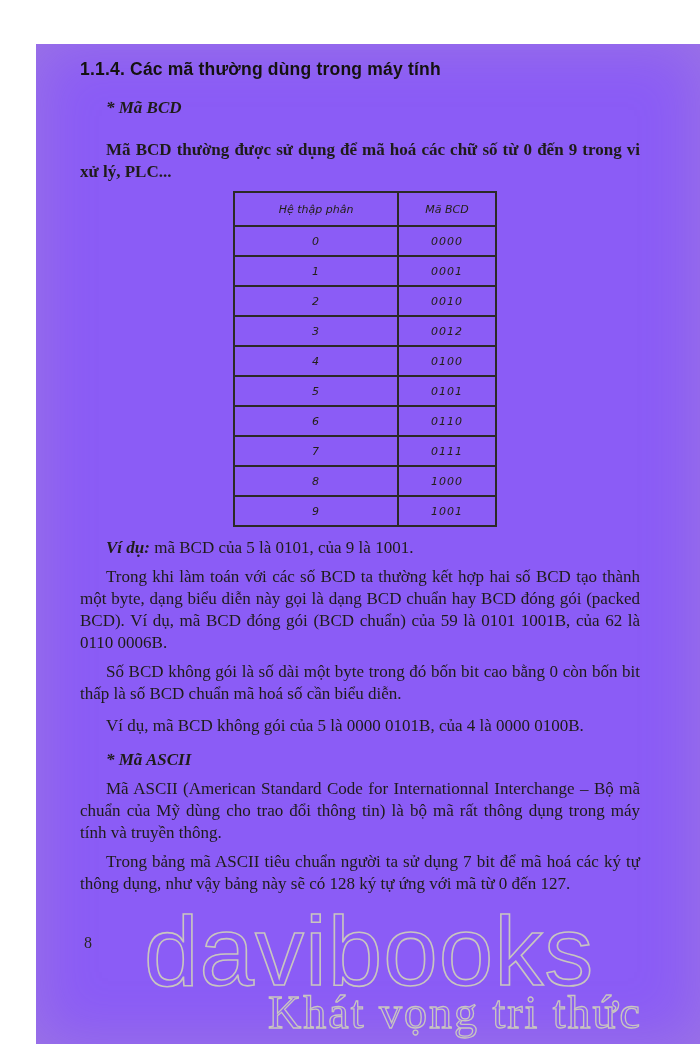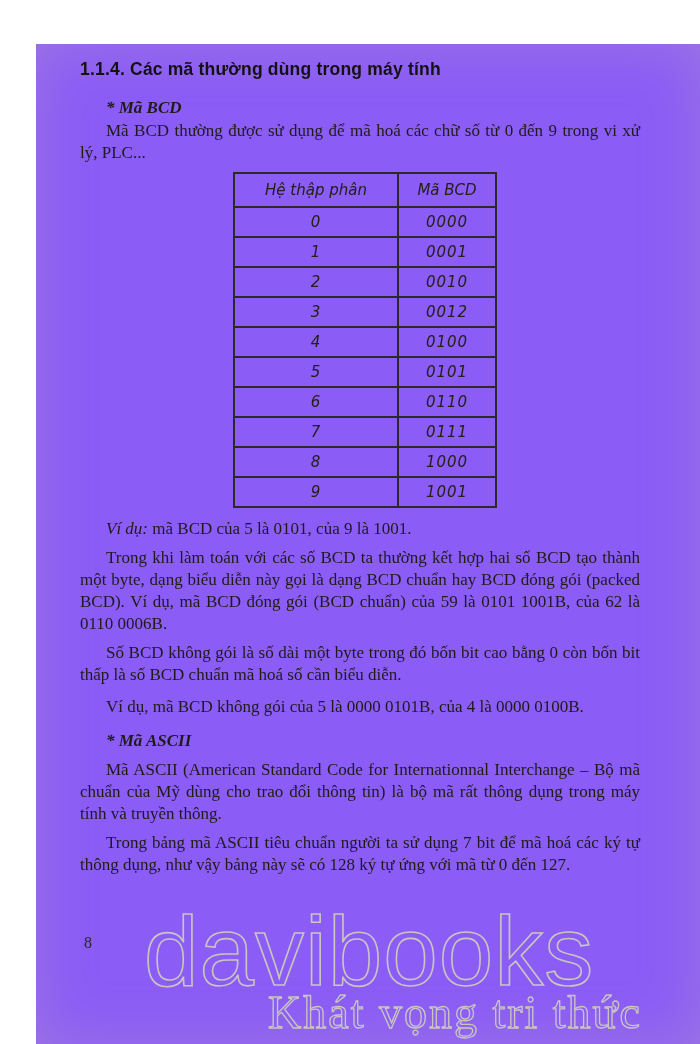--- a/index.html
+++ b/index.html
@@ -37,38 +37,38 @@
     font-size: 17px;
     line-height: 22px;
   }
   .body-par {
     margin: 7px 0 0 0;
     font-size: 17px;
     line-height: 22px;
     text-align: justify;
     text-indent: 26px;
   }
-  .body-par.first { margin-top: 1px; }
+  .body-par.first { margin-top: 20px; font-weight: bold; }
   .example-par { margin-top: 10px; text-align: left; }
-  .lead-bi { font-style: italic; font-weight: 400; }
+  .lead-bi { font-style: italic; font-weight: 700; }
   .table-caption {
     margin: 6px 0 0 0;
     font-family: "Liberation Sans", sans-serif;
     font-weight: 700;
     font-size: 15.5px;
     line-height: 20px;
     text-align: center;
     color: #141210;
   }
   table.bcd-table {
     margin: 8px 0 0 153px;
     border-collapse: collapse;
     font-family: "DejaVu Sans", sans-serif;
     font-style: italic;
-    font-size: 15px;
+    font-size: 11px;
     color: #232019;
   }
   table.bcd-table th, table.bcd-table td {
     border: 2px solid #2b2a27;
     text-align: center;
     vertical-align: middle;
     font-weight: 400;
     padding: 0 8px;
   }
   table.bcd-table th { width: 146px; height: 32px; }

